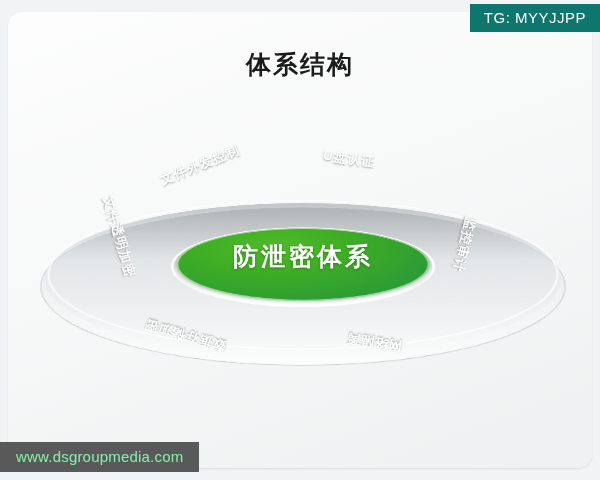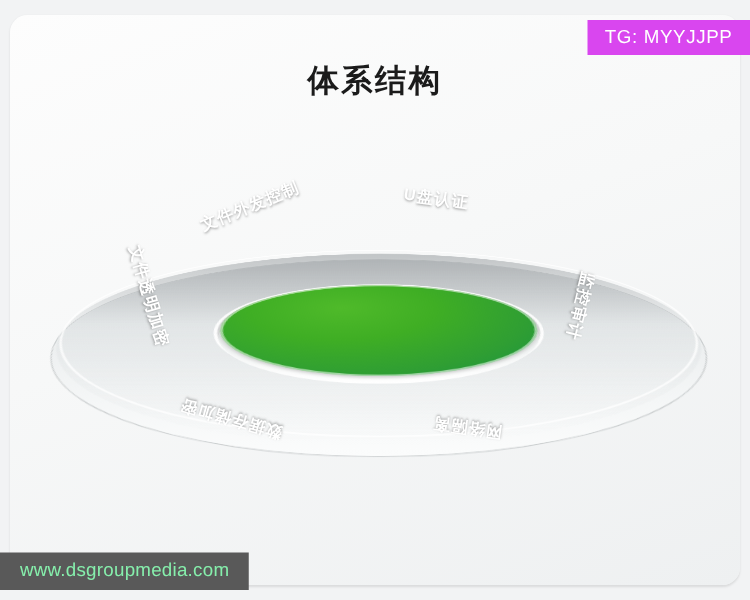--- a/index.html
+++ b/index.html
@@ -170,22 +170,22 @@
     color: #ffffff;
     font-size: 25px;
     font-weight: bold;
     letter-spacing: 3px;
     text-shadow: 0 1px 3px rgba(0,0,0,0.30);
   }
   
   .tg-badge {
     position: absolute;
     right: 0;
-    top: 16px;
-    background: #d946ef;
+    top: 4px;
+    background: #0f766e;
     color: #ffffff;
     font-size: 15px;
     padding: 5px 14px 6px 14px;
     letter-spacing: 0.5px;
   }
   .site-badge {
     position: absolute;
     left: 0;
     bottom: 8px;
     background: #595959;
@@ -223,20 +223,21 @@
       <div class="seg-label" style="left:275px; top:32px; transform:rotate(8deg);">U盘认证</div>
 
       <div class="seg-label" style="left:388px; top:118px; transform:rotate(104deg);">监控审计</div>
 
       <div class="seg-label" style="left:298px; top:215px; transform:rotate(188deg);">网络隔离</div>
 
       <div class="seg-label" style="left:95px; top:208px; transform:rotate(196deg);">数据存储加密</div>
 
       <div class="seg-label" style="left:29px; top:110px; transform:rotate(74deg);">文件透明加密</div>
 
+      <div class="core-label">防泄密体系</div>
     </div>
   </div>
 
   <div class="tg-badge">TG: MYYJJPP</div>
 
   <div class="site-badge">www.dsgroupmedia.com</div>
 
 </div>
 
 </body></html>

